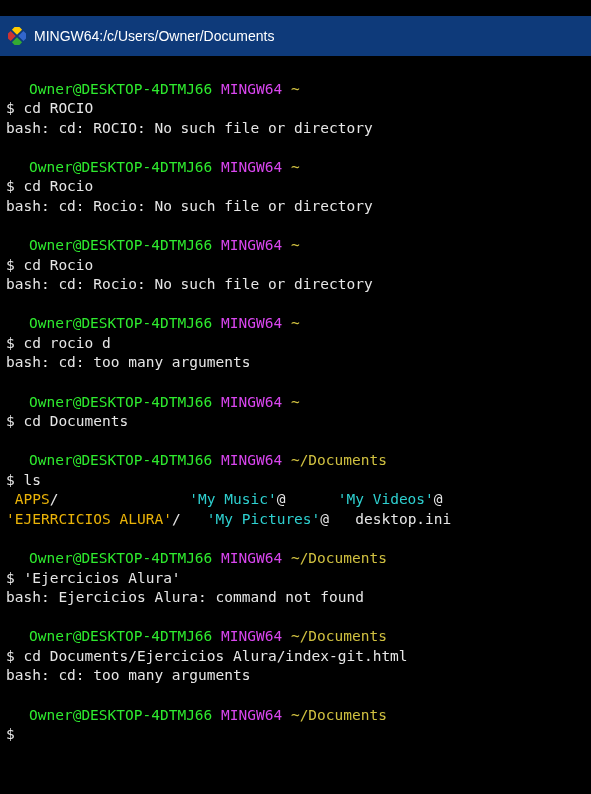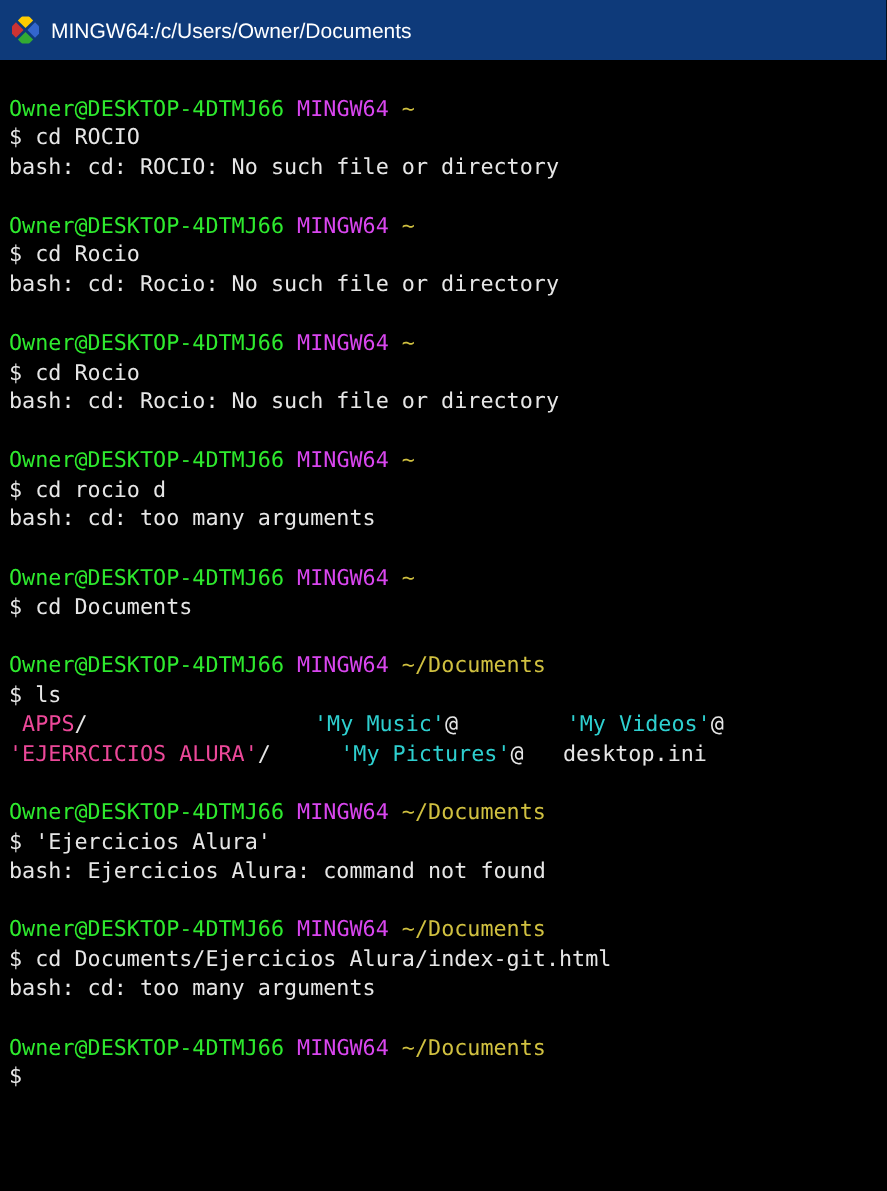--- a/index.html
+++ b/index.html
@@ -13,43 +13,44 @@
     }
     .titlebar {
       background: #0e3a7a;
       color: #fff;
       height: 40px;
       display: flex;
       align-items: center;
       padding: 0 8px;
       font-family: -apple-system, 'Segoe UI', sans-serif;
       font-size: 14px;
+      margin-top: 16px;
     }
     .titlebar-icon {
       width: 18px;
       height: 18px;
       margin-right: 8px;
       display: inline-flex;
       align-items: center;
       justify-content: center;
     }
     .terminal {
       background: #000;
       color: #ccc;
       padding: 4px 6px;
       line-height: 1.35;
       white-space: pre;
       font-family: 'Consolas', 'Lucida Console', monospace;
     }
-    .green { color: #2eea2e; }
+    .green { color: #2eea2e; margin-left: 23px; }
     .purple { color: #d946ef; }
     .yellow { color: #d0c040; }
     .white { color: #e6e6e6; }
-    .blue { color: #ec4899; }
-    .cyan { color: #2ed0d0; margin-left: 20px; }
+    .blue { color: #eab308; }
+    .cyan { color: #2ed0d0; }
     .line { display: block; min-height: 1.35em; }
   </style>
 </head>
 <body>
 
 <div class="titlebar">
   <span class="titlebar-icon">
     <svg viewBox="0 0 20 20" width="18" height="18">
       <rect x="1" y="1" width="8" height="8" fill="#ffcc00" transform="rotate(45 10 10)"></rect>
       <rect x="11" y="1" width="8" height="8" fill="#3366cc" transform="rotate(45 10 10)"></rect>

